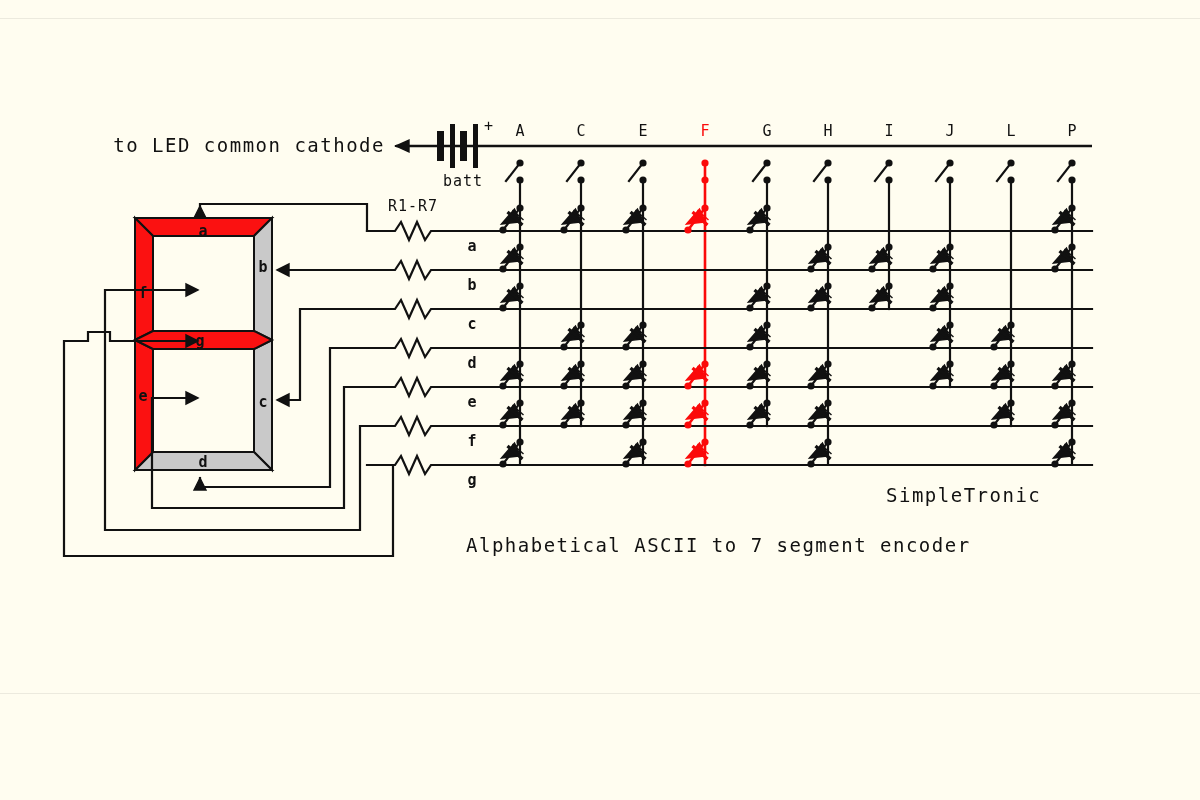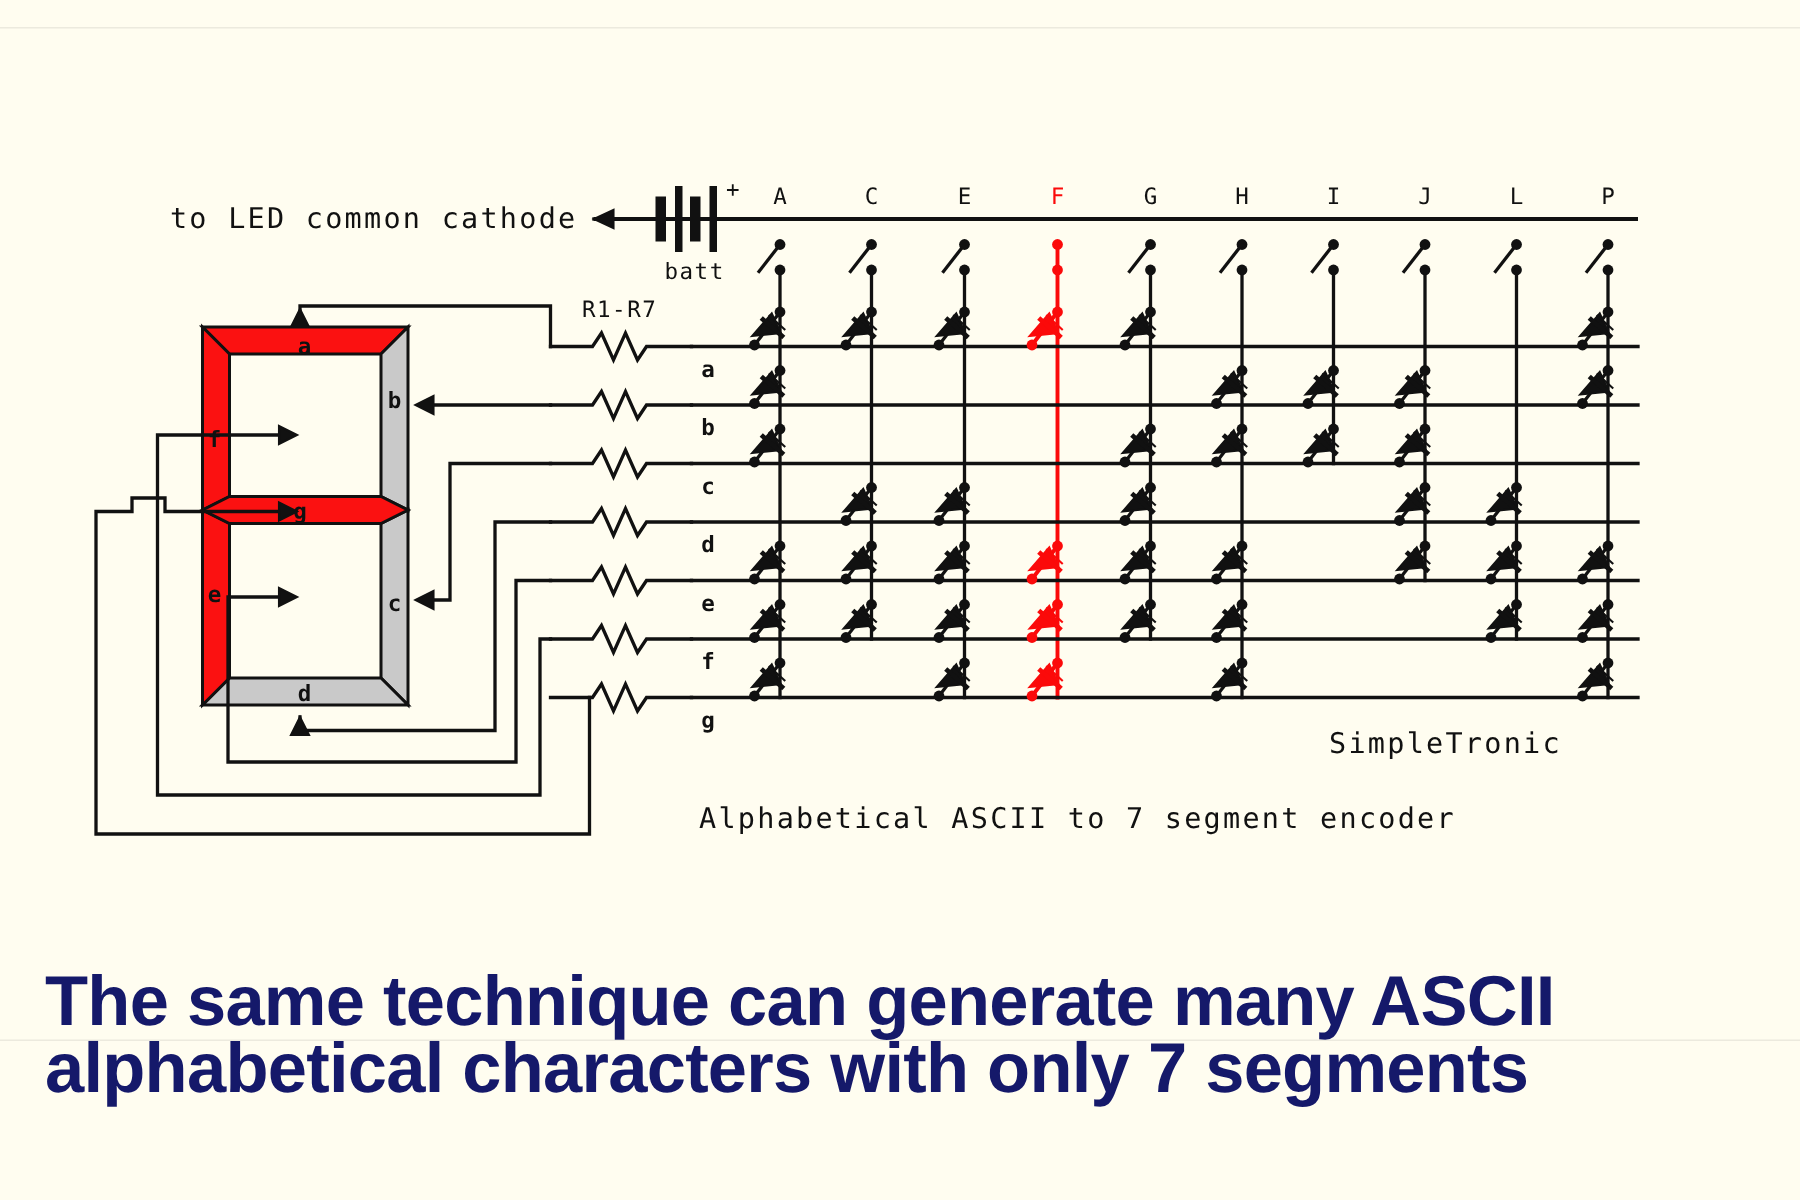--- a/index.html
+++ b/index.html
@@ -411,18 +411,14 @@
       <path d="M 367 387 L 344 387 L 344 508 L 152 508 L 152 398 L 190 398" class="ln"></path>
       <path d="M 198 398 L 186 392 L 186 404 Z" class="dio"></path>
       <path d="M 367 426 L 360 426 L 360 530 L 105 530 L 105 290 L 190 290" class="ln"></path>
       <path d="M 198 290 L 186 284 L 186 296 Z" class="dio"></path>
       <path d="M 393 465 L 393 556 L 64 556 L 64 341 L 88 341 L 88 332 L 110 332 L 110 341 L 190 341" class="ln"></path>
       <path d="M 198 341 L 186 335 L 186 347 Z" class="dio"></path>
       <text x="886" y="502" class="txt bigtxt">SimpleTronic</text>
       <text x="466" y="552" class="txt bigtxt">Alphabetical ASCII to 7 segment encoder</text>
     </svg>
 
-  <div class="caption">
-    <div>The same technique can generate many ASCII</div>
-    <div>alphabetical characters with only 7 segments</div>
-  </div>
 
 </div>
 
 </body></html>

